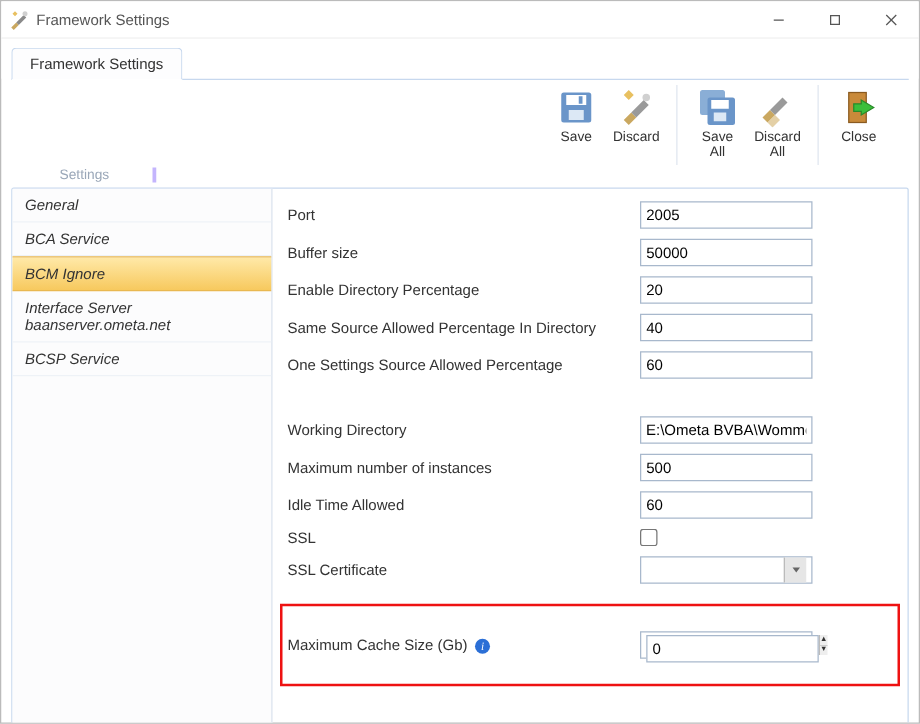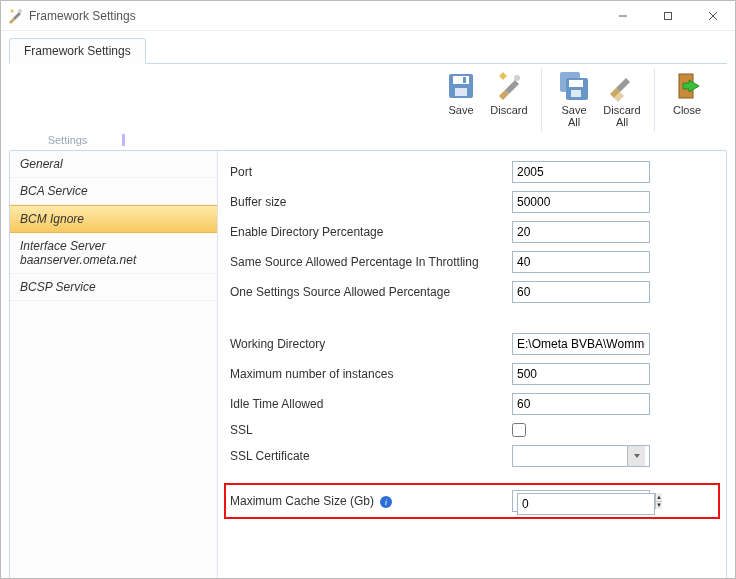--- a/index.html
+++ b/index.html
@@ -159,21 +159,21 @@
     border-left: 1px solid #bbb;
   }
   .spinner .sp-btn {
     flex: 1; background: #eee; display: flex; align-items: center; justify-content: center;
     font-size: 6px; line-height: 1;
   }
   .spinner .sp-btn:first-child { border-bottom: 1px solid #ccc; }
   .gap { height: 22px; }
   .highlight-row {
     border: 2px solid #e11;
-    padding: 5px 4px;
+    padding: 20px 4px;
     margin: 16px -6px;
   }
   .info-icon {
     display: inline-flex; width: 14px; height: 14px;
     vertical-align: middle; margin-left: 2px;
   }
   .cb-disabled { background: #f0f0f0; border: 1px solid #bbb; width: 14px; height: 14px; display: inline-block; }
 </style>
 </head>
 <body>
@@ -298,21 +298,21 @@
     </div>
     <div class="row">
       <span class="label">Buffer size</span>
       <input type="text" value="50000" style="">
     </div>
     <div class="row">
       <span class="label">Enable Directory Percentage</span>
       <input type="text" value="20" style="">
     </div>
     <div class="row">
-      <span class="label">Same Source Allowed Percentage In Throttling</span>
+      <span class="label">Same Source Allowed Percentage In Directory</span>
       <input type="text" value="40" style="">
     </div>
     <div class="row">
       <span class="label">One Settings Source Allowed Percentage</span>
       <input type="text" value="60" style="">
     </div>
 
     <div class="gap"></div>
 
     <div class="row">

